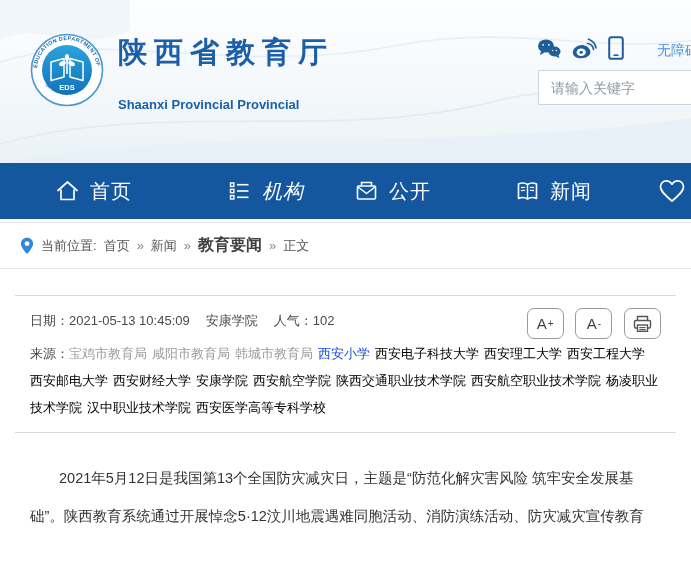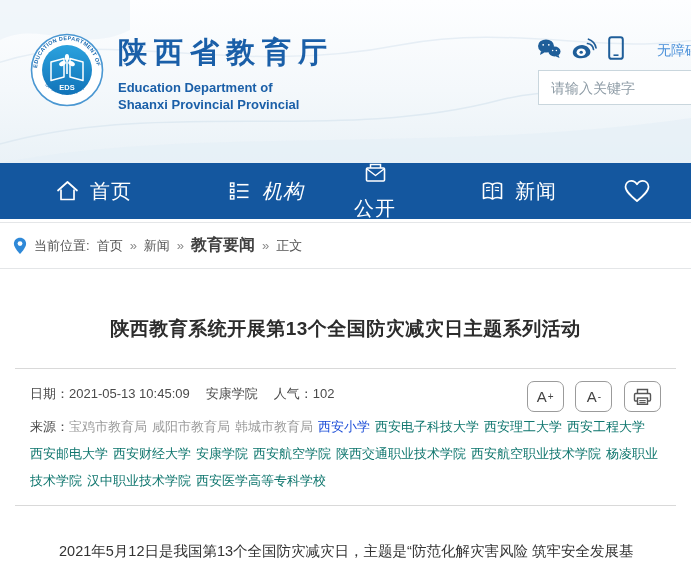--- a/index.html
+++ b/index.html
@@ -19,45 +19,45 @@
   .search-box { position:absolute; left:538px; top:70px; width:190px; height:35px; background:#fff; border:1px solid #c9d6dd; }
   .search-box input { width:100%; height:100%; border:none; outline:none; background:transparent; padding:0 12px; font-size:14px; color:#333; font-family:inherit; }
   .search-box input::placeholder { color:#8d9ba5; }
 
   
   .navbar { height:56px; background:#14579f; display:flex; align-items:center; }
   .nav-item { display:flex; align-items:center; gap:10px; color:#fff; font-size:20px; letter-spacing:1px; cursor:pointer; white-space:nowrap; }
   .nav-item svg { display:block; }
   .nav-item.n1 { margin-left:55px; }
   .nav-item.n2 { margin-left:95px;font-style:italic; }
-  .nav-item.n3 { margin-left:50px;flex-direction:column; }
+  .nav-item.n3 { margin-left:50px; }
   .nav-item.n4 { margin-left:84px; }
   .nav-item.n5 { margin-left:66px; }
 
   
-  .breadcrumb { margin-top:3px; height:47px; border-top:1px solid #e4e6e8; border-bottom:1px solid #e4e6e8; display:flex; align-items:center; padding-left:13px; gap:7px; font-size:13px; color:#555; }
+  .breadcrumb { margin-top:3px; height:47px; border-top:1px solid #e4e6e8; border-bottom:1px solid #e4e6e8; display:flex; align-items:center; padding-left:20px; gap:7px; font-size:13px; color:#555; }
   .breadcrumb .sep { color:#8a8a8a; }
   .breadcrumb .crumb { cursor:pointer; }
   .breadcrumb .crumb.highlight { color:#404040; font-weight:700; font-size:16px; }
 
   
   .content { padding:0 30px; }
   .article-title { margin-top:47px; text-align:center; font-size:19px; font-weight:700; color:#2c2c2c; letter-spacing:0.5px; }
   .divider { border:none; border-bottom:1px solid #d9d9d9; margin:26px -15px 0; height:0; }
   .meta { padding-top:9px; font-size:13px; }
   .tools { float:right; margin-top:3px; }
   .tool-btn { display:inline-flex; align-items:center; justify-content:center; width:37px; height:31px; background:#fff; border:1px solid #9b9b9b; border-radius:7px; margin-left:8px; font-size:15px; color:#444; font-family:inherit; cursor:pointer; vertical-align:middle; }
   .tool-btn sup { font-size:10px; line-height:1; margin-left:1px; }
   .date-row { margin:7px 0 10px; color:#4a4a4a; }
   .date-row .gap { display:inline-block; width:16px; }
   .source-row { line-height:27px; color:#4a4a4a; }
   .src { margin-right:5px; text-decoration:none; cursor:pointer; }
   .src.gray { color:#9b9b9b; }
   .src.blue { color:#1d4ed8; }
-  .src.orange { color:#0f766e; }
+  .src.orange { color:#000000; }
   .divider2 { clear:both; border:none; border-bottom:1px solid #d9d9d9; margin:11px -15px 0; height:0; }
   .body-text { margin-top:26px; font-size:14.5px; color:#333; line-height:38px; text-indent:2em; }
 </style>
 </head>
 <body>
 
 <div class="page">
 
   <div class="header">
     <svg class="waves" width="691" height="163" viewBox="0 0 691 163">
@@ -89,21 +89,21 @@
         <path d="M53,29 L40,25.5 L40,44 L53,47.5 Z" fill="none" stroke="#fff" stroke-width="1.5" stroke-linejoin="round"></path>
         <path d="M37,27 L37,41" stroke="#fff" stroke-width="1.6"></path>
         <ellipse cx="32.5" cy="30.5" rx="3.6" ry="2.2" fill="#fff" transform="rotate(-30 32.5 30.5)"></ellipse>
         <ellipse cx="41.5" cy="30.5" rx="3.6" ry="2.2" fill="#fff" transform="rotate(30 41.5 30.5)"></ellipse>
         <ellipse cx="37" cy="24.5" rx="2.1" ry="3.4" fill="#fff"></ellipse>
         <text x="37" y="56.5" font-size="7.5" font-weight="bold" fill="#fff" text-anchor="middle">EDS</text>
       </svg>
       <div class="brand-text">
         <div class="cn">陕西省教育厅</div>
         <div class="en">
-          <span>Education Department of</span><br>
+          <br>
           <span>Shaanxi Provincial Provincial</span>
         </div>
       </div>
     </div>
 
     <div class="social-row">
       <svg width="24" height="21" viewBox="0 0 24 21">
         <ellipse cx="9" cy="8" rx="8" ry="6.6" fill="#1f5e99"></ellipse>
         <path d="M4,13 L3,17 L7.5,14.5 Z" fill="#1f5e99"></path>
         <circle cx="6.2" cy="6.8" r="0.9" fill="#fff"></circle>
@@ -187,21 +187,20 @@
     <span class="crumb">首页</span>
     <span class="sep">»</span>
     <span class="crumb">新闻</span>
     <span class="sep">»</span>
     <span class="crumb highlight">教育要闻</span>
     <span class="sep">»</span>
     <span class="crumb">正文</span>
   </div>
 
   <div class="content">
-    <h1 class="article-title">陕西教育系统开展第13个全国防灾减灾日主题系列活动</h1>
     <hr class="divider">
 
     <div class="meta">
       <div class="tools">
         <button class="tool-btn">
             <span>A</span>
             <sup>+</sup>
           </button>
         <button class="tool-btn">
             <span>A</span>

